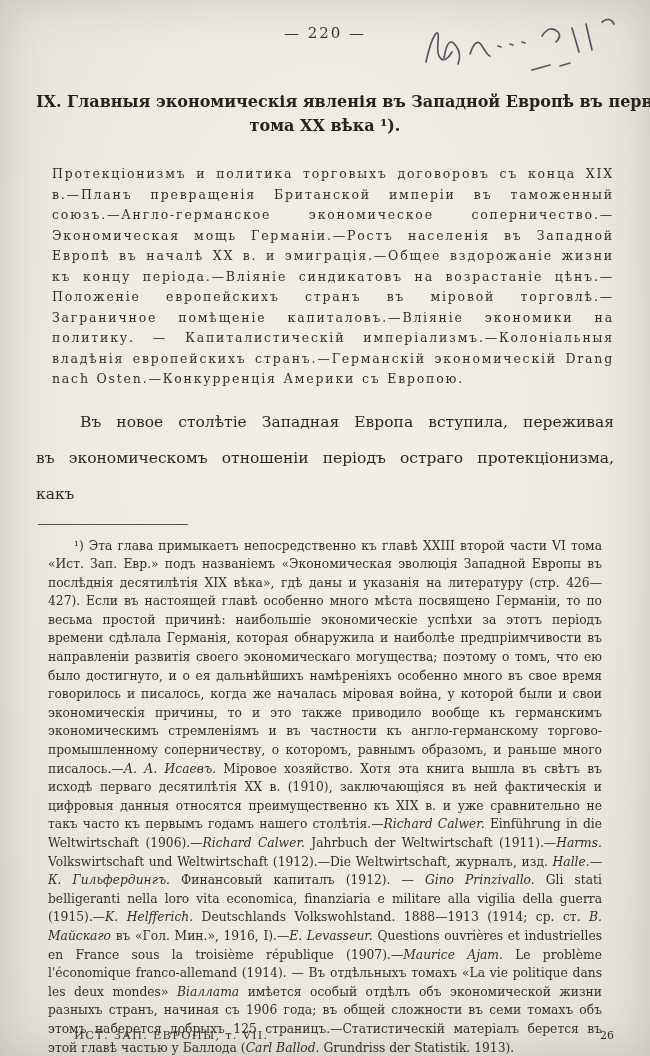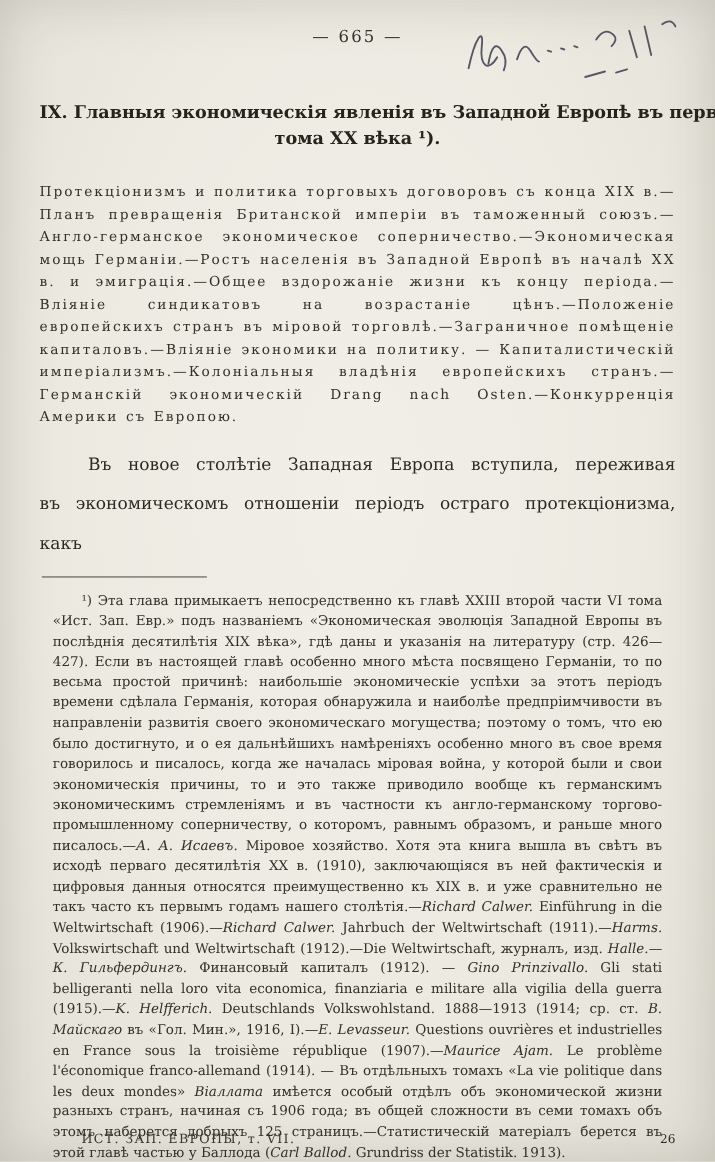--- a/index.html
+++ b/index.html
@@ -32,21 +32,21 @@
   .heading {
     margin: 48px 0 0 0;
     font-size: 16px;
     font-weight: bold;
     color: #26231d;
     text-align: center;
     line-height: 24px;
   }
   .heading .hl { display: block; white-space: nowrap; }
   .summary {
-    margin: 26px 0 0 0;
+    margin: 26px 0 0 16px;
     font-size: 12.5px;
     line-height: 20.5px;
     letter-spacing: 1.8px;
     word-spacing: 1px;
     text-align: justify;
     color: #33302a;
   }
   .lead {
     margin: 14px 0 0 0;
     font-size: 15.5px;
@@ -102,21 +102,21 @@
     <path d="M96,32 l3,1"></path>
     <path d="M108,30 l3,1"></path>
     <path d="M128,24 q8,-12 16,-4 q4,4 -2,10"></path>
     <path d="M158,16 l7,24"></path>
     <path d="M172,12 l6,26"></path>
     <path d="M188,10 q8,-6 12,2"></path>
     <path d="M118,58 l18,-5"></path>
     <path d="M146,54 l10,-3"></path>
   </svg>
 
-  <div class="pagenum">— 665 —</div>
+  <div class="pagenum">— 220 —</div>
 
   <h1 class="heading">
     <span class="hl">IX. Главныя экономическія явленія въ Западной Европѣ въ первые</span>
     <span class="hl">тома XX вѣка ¹).</span>
   </h1>
 
   <p class="summary">Протекціонизмъ и политика торговыхъ договоровъ съ конца XIX в.—Планъ превращенія Британской имперіи въ таможенный союзъ.—Англо-германское экономическое соперничество.—Экономическая мощь Германіи.—Ростъ населенія въ Западной Европѣ въ началѣ XX в. и эмиграція.—Общее вздорожаніе жизни къ концу періода.—Вліяніе синдикатовъ на возрастаніе цѣнъ.—Положеніе европейскихъ странъ въ міровой торговлѣ.—Заграничное помѣщеніе капиталовъ.—Вліяніе экономики на политику. — Капиталистическій имперіализмъ.—Колоніальныя владѣнія европейскихъ странъ.—Германскій экономическій Drang nach Osten.—Конкурренція Америки съ Европою.</p>
 
   <p class="lead">Въ новое столѣтіе Западная Европа вступила, переживая въ экономическомъ отношеніи періодъ остраго протекціонизма, какъ</p>
 

